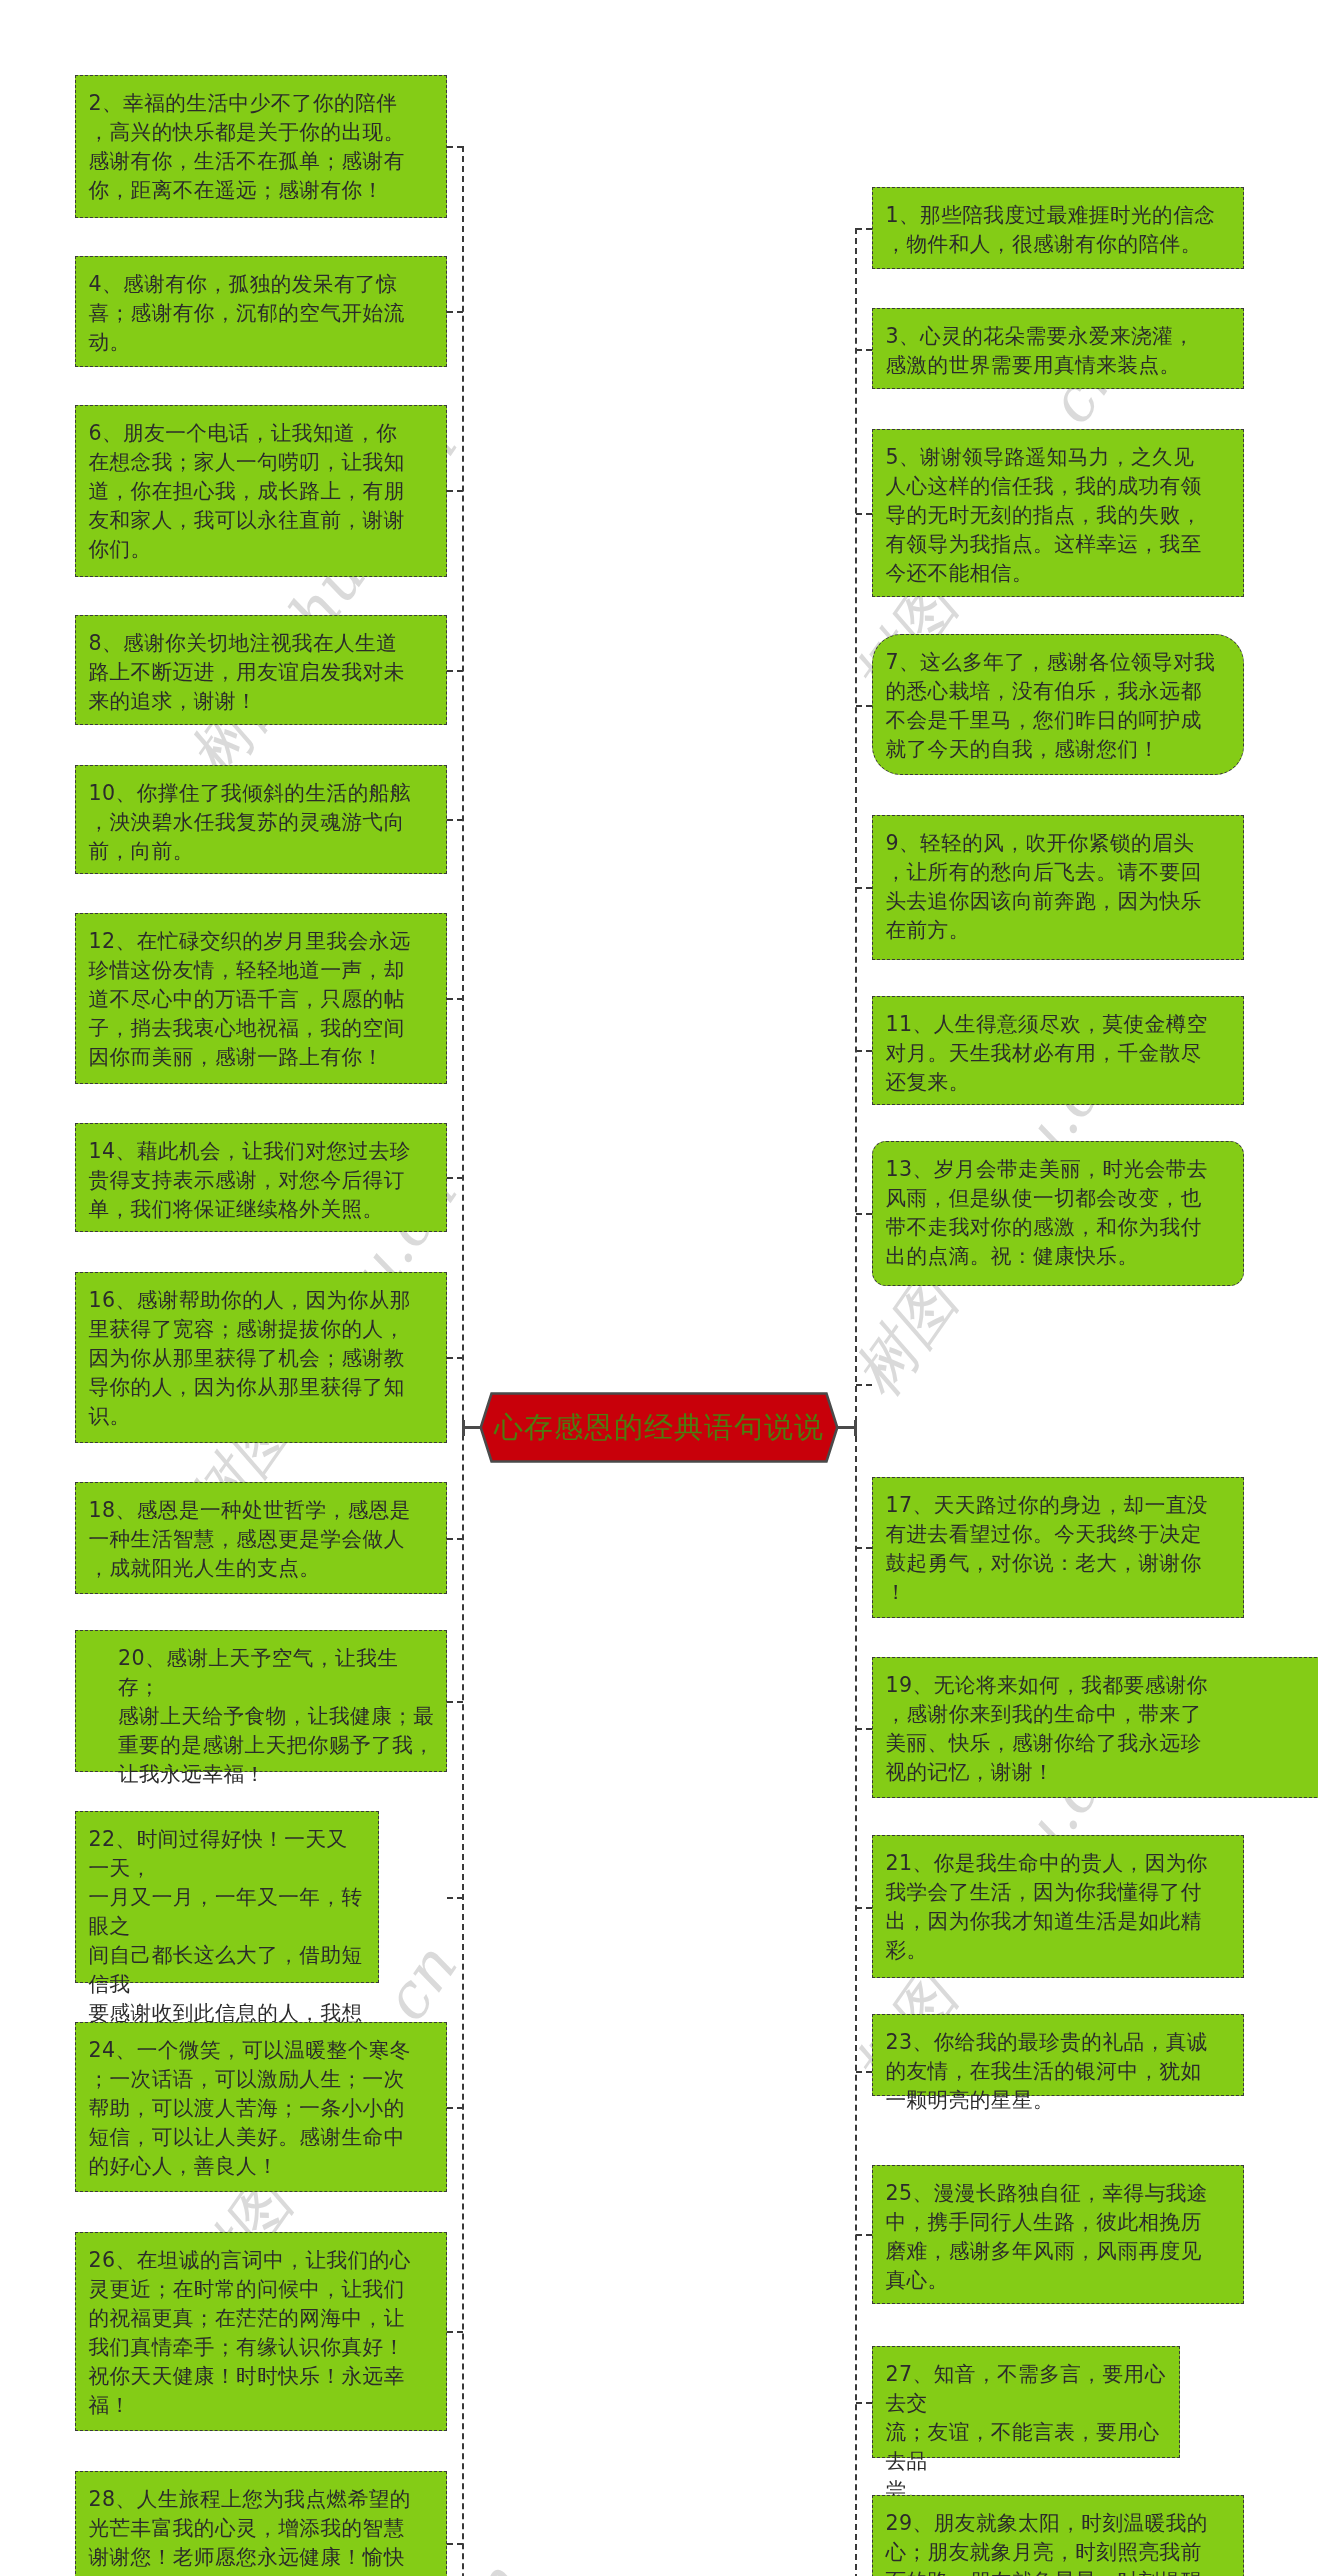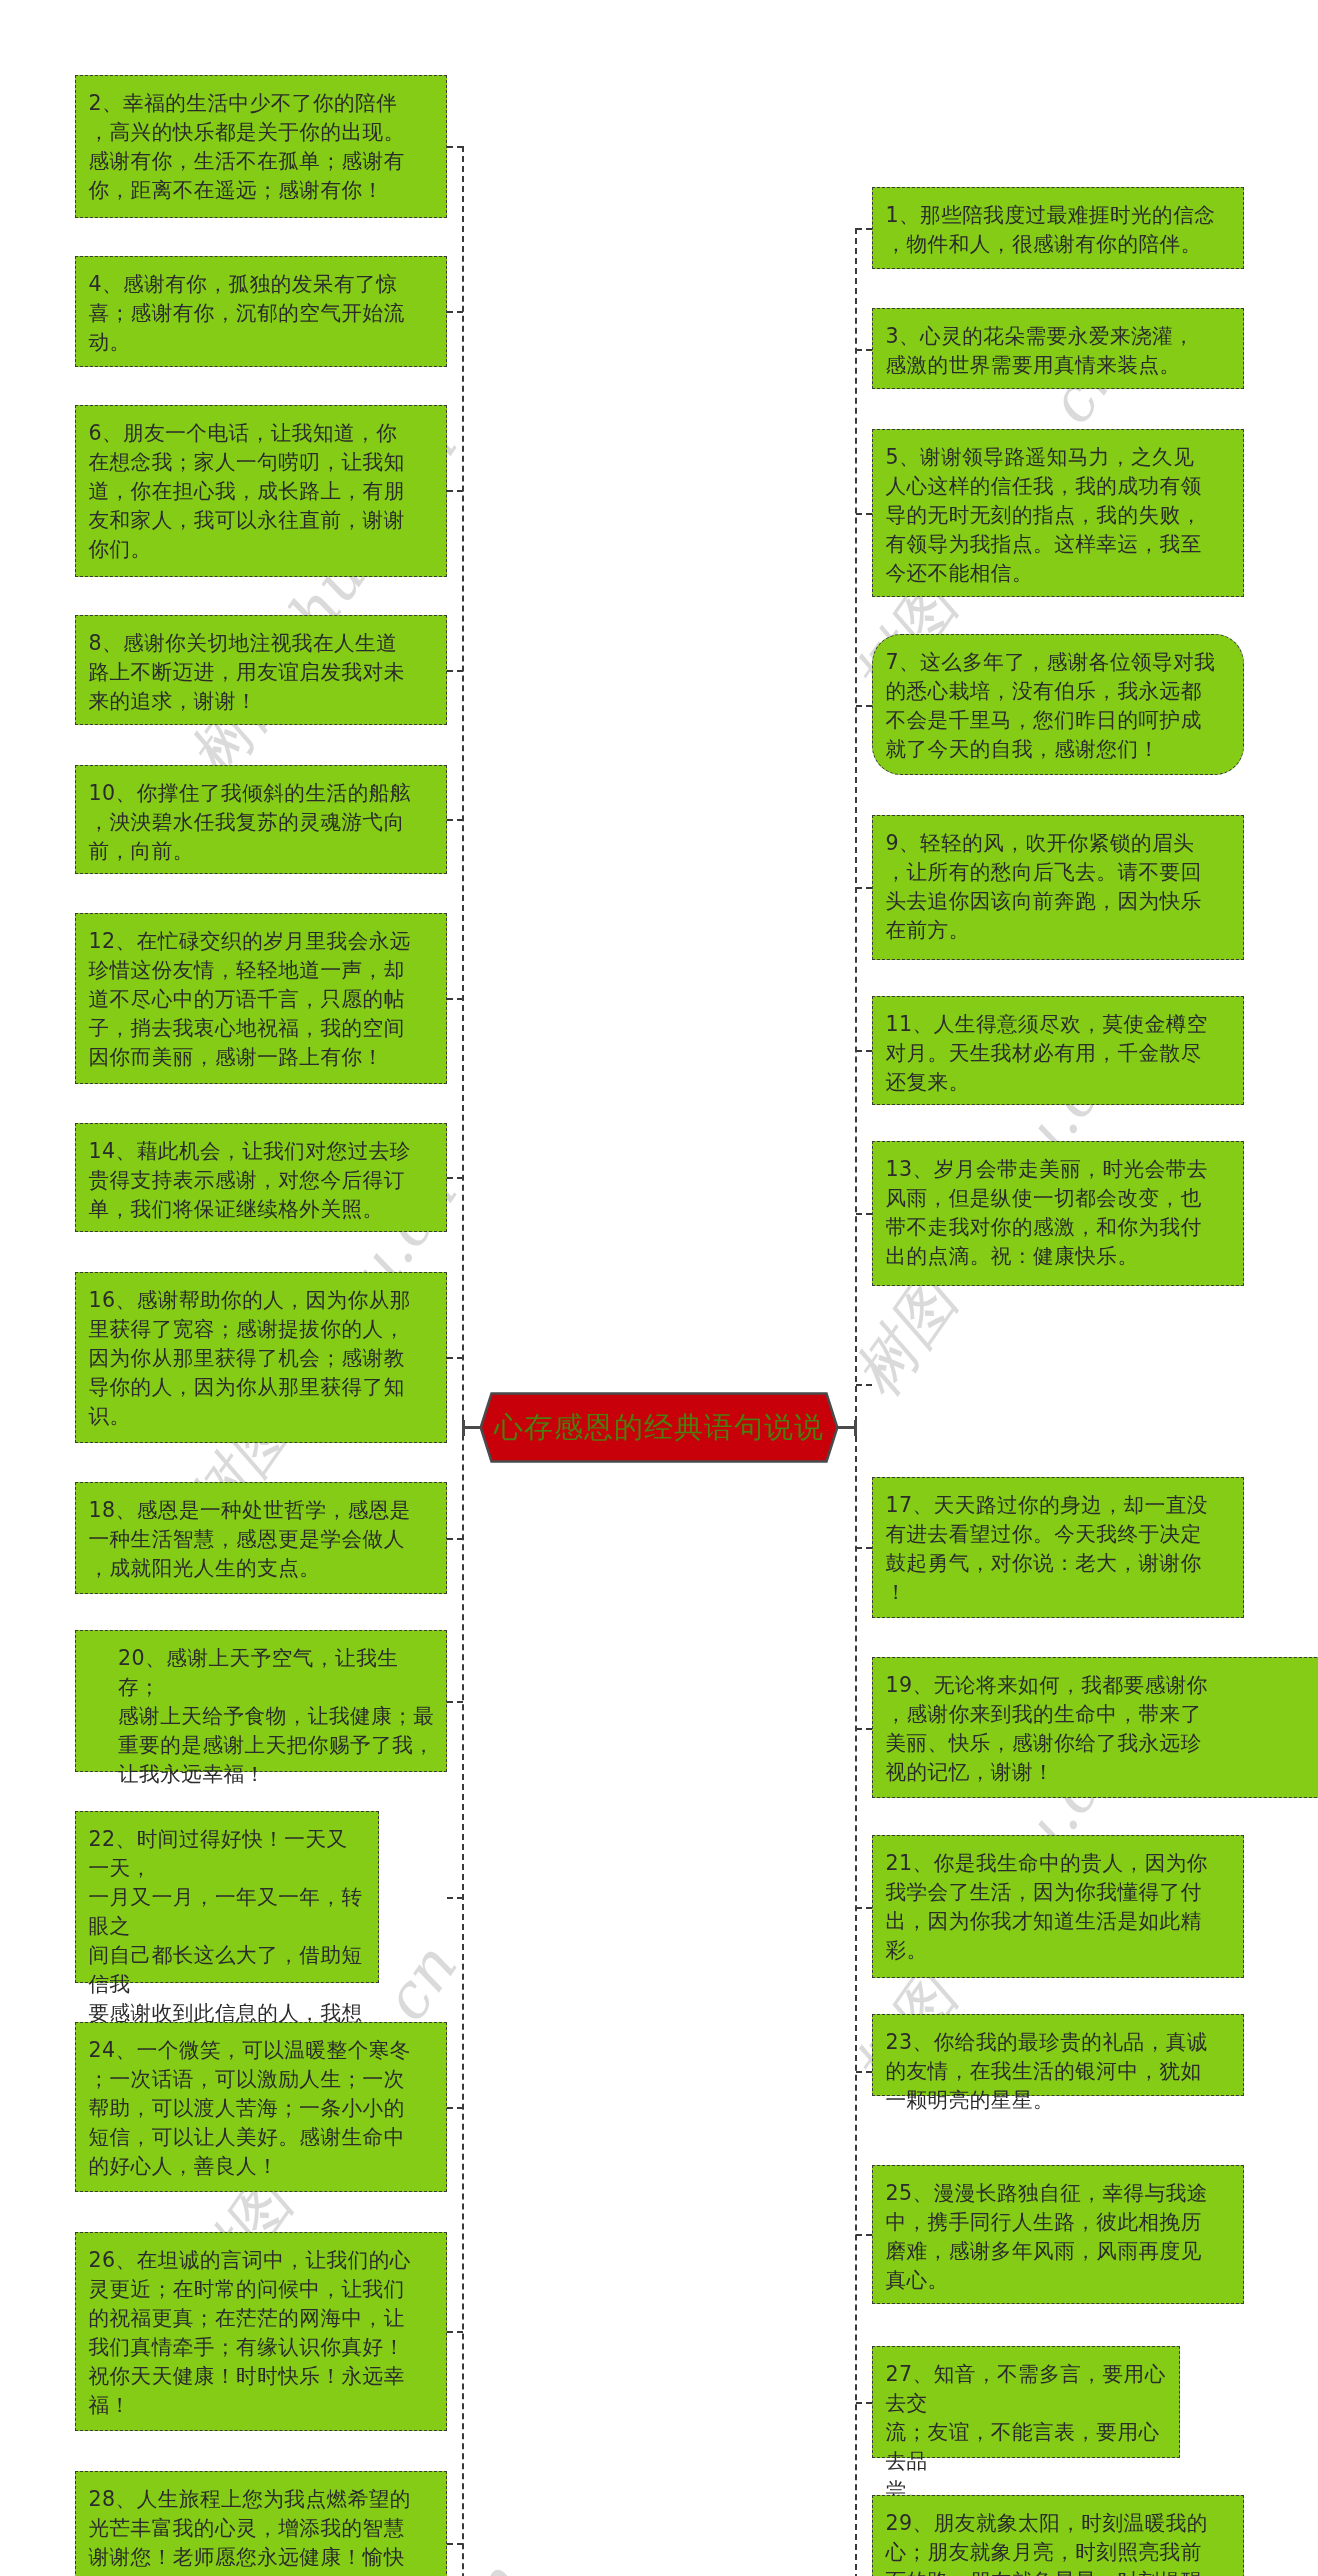--- a/index.html
+++ b/index.html
@@ -169,21 +169,21 @@
 的悉心栽培，没有伯乐，我永远都
 不会是千里马，您们昨日的呵护成
 就了今天的自我，感谢您们！</span></div>
   <div class="node" style="left:872px; top:815px; width:372px; height:145px;"><span class="txt">9、轻轻的风，吹开你紧锁的眉头
 ，让所有的愁向后飞去。请不要回
 头去追你因该向前奔跑，因为快乐
 在前方。</span></div>
   <div class="node" style="left:872px; top:996px; width:372px; height:109px;"><span class="txt">11、人生得意须尽欢，莫使金樽空
 对月。天生我材必有用，千金散尽
 还复来。</span></div>
-  <div class="node" style="left:872px; top:1141px; width:372px; height:145px;"><span class="txt">13、岁月会带走美丽，时光会带去
+  <div class="node" style="left:872px; top:1141px; width:372px; height:145px;border-radius:14px;"><span class="txt">13、岁月会带走美丽，时光会带去
 风雨，但是纵使一切都会改变，也
 带不走我对你的感激，和你为我付
 出的点滴。祝：健康快乐。</span></div>
   <div class="node" style="left:872px; top:1477px; width:372px; height:141px;"><span class="txt">17、天天路过你的身边，却一直没
 有进去看望过你。今天我终于决定
 鼓起勇气，对你说：老大，谢谢你
 ！</span></div>
   <div class="node" style="left:872px; top:1657px; width:450px; height:141px;"><span class="txt">19、无论将来如何，我都要感谢你
 ，感谢你来到我的生命中，带来了
 美丽、快乐，感谢你给了我永远珍

